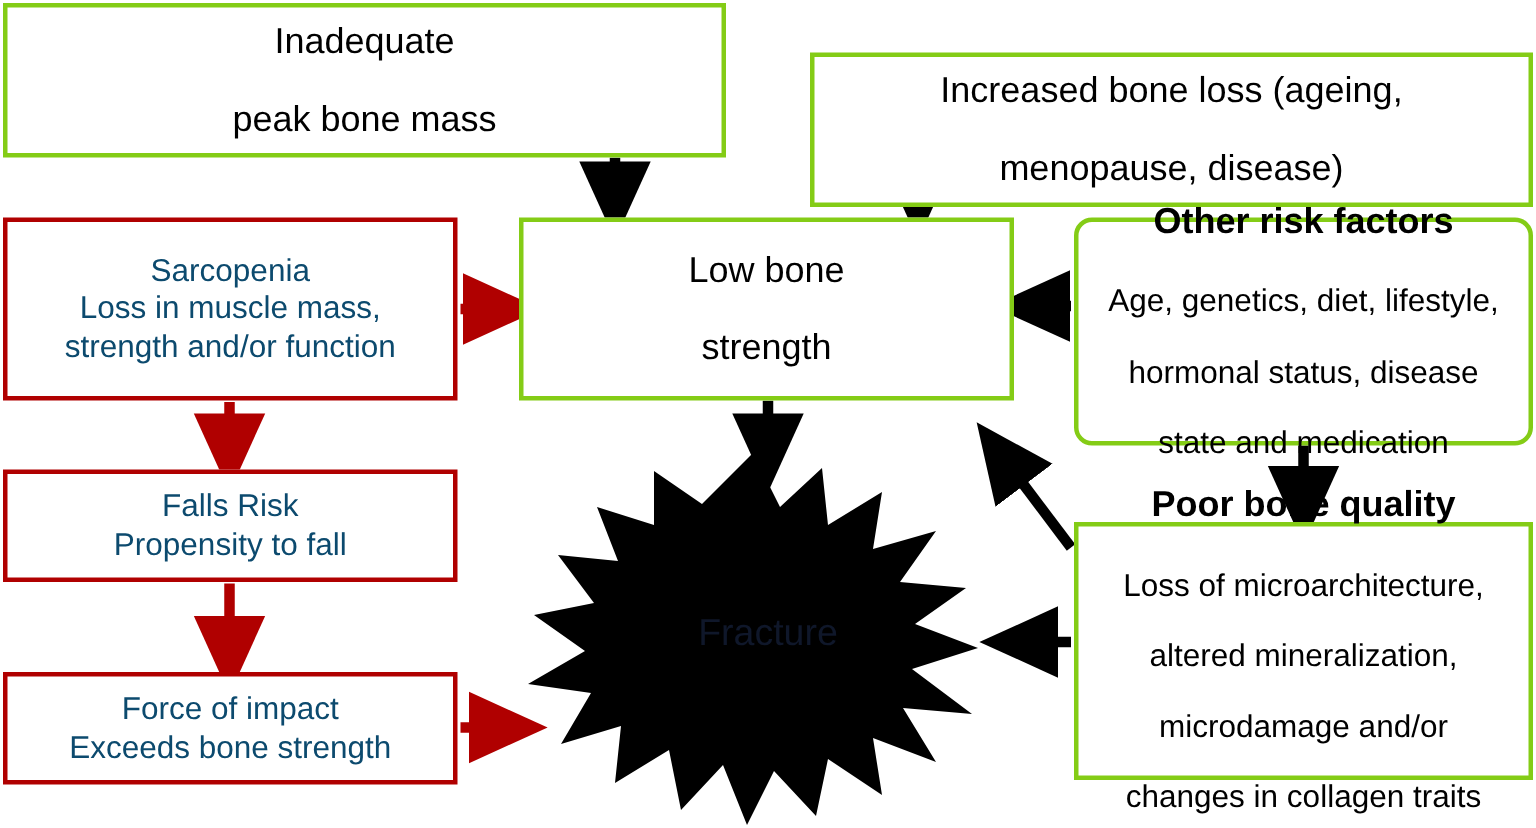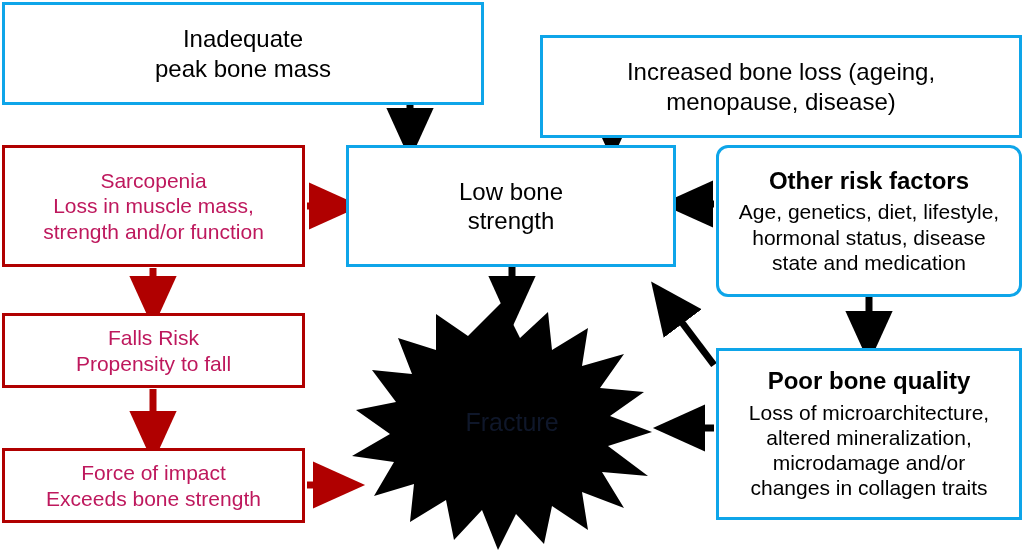--- a/index.html
+++ b/index.html
@@ -19,26 +19,27 @@
     position: absolute;
     box-sizing: border-box;
     display: flex;
     flex-direction: column;
     align-items: center;
     justify-content: center;
     text-align: center;
     background: #ffffff;
   }
   .node.black-box {
-    border: 3px solid #0ea5e9;
+    border: 3px solid #84cc16;
     color: #000000;
+    gap: 22px;
   }
   .node.red-box {
     border: 3px solid #b00000;
-    color: #be185d;
+    color: #0c4a6e;
     text-align: center;
   }
   .node .title {
     font-size: 24px;
     line-height: 1.18;
   }
   .node .body {
     font-size: 21px;
     line-height: 1.2;
   }

